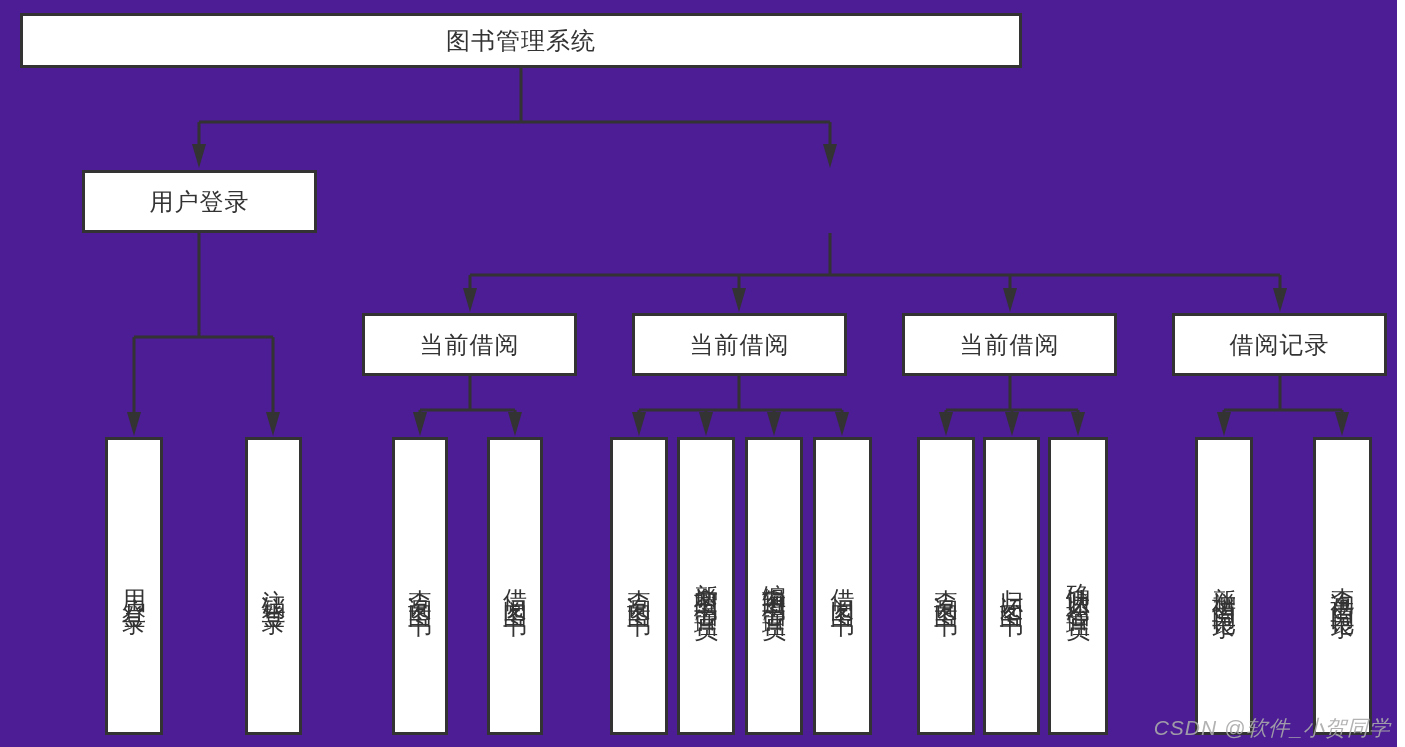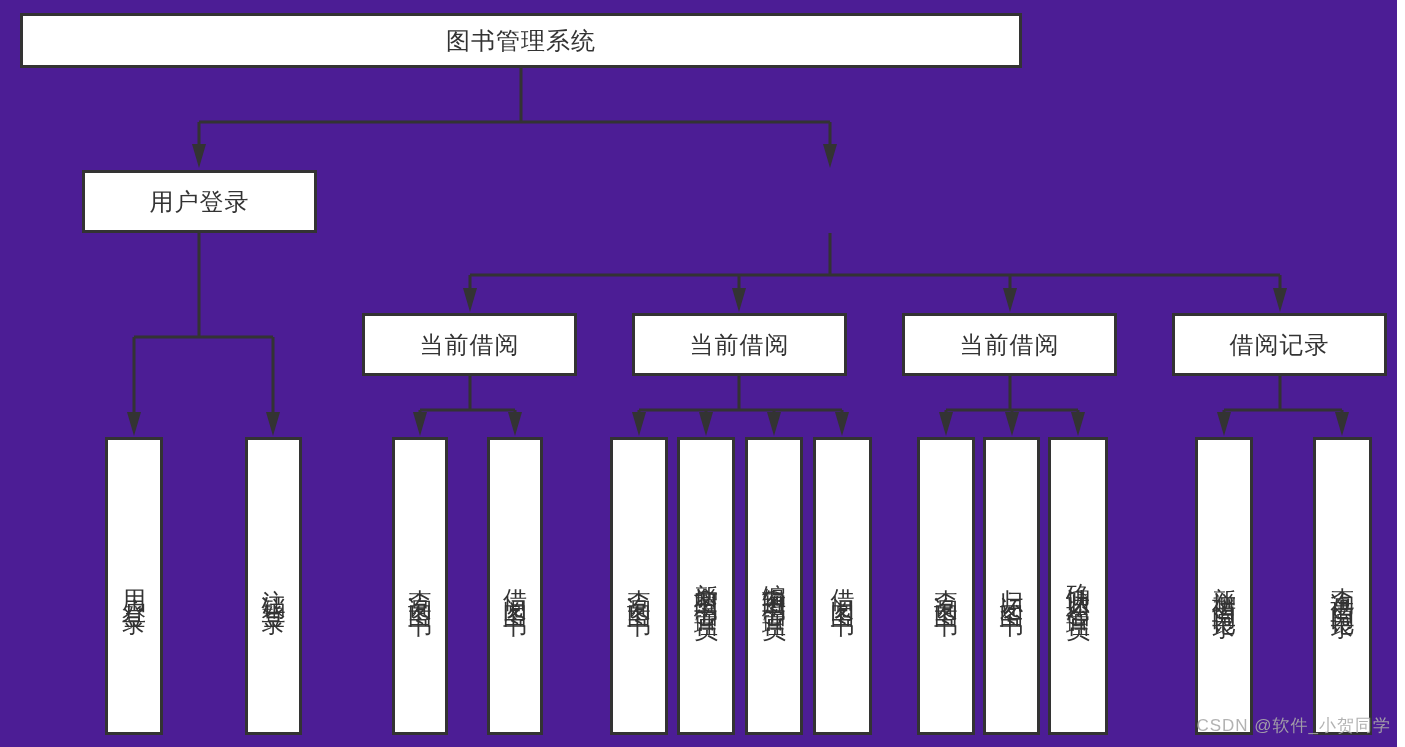--- a/index.html
+++ b/index.html
@@ -39,25 +39,26 @@
     line-height: 1;
     display: block;
   }
   .sp8 span { letter-spacing: 8px; }
   .sp6 span { letter-spacing: 6px; }
   .sp4 span { letter-spacing: 5px; }
   .watermark {
     position: absolute;
     right: 6px;
     top: 714px;
-    font-size: 17px;
+    font-size: 21px;
     color: rgba(170, 170, 170, 0.9);
     letter-spacing: 1px;
     z-index: 10;
     white-space: nowrap;
+    font-style: italic;
   }
 </style>
 </head>
 <body>
 
 <div class="canvas">
 
   <svg class="connectors" width="1405" height="747" viewBox="0 0 1405 747">
     <g stroke="#333333" stroke-width="3" fill="none">
 

